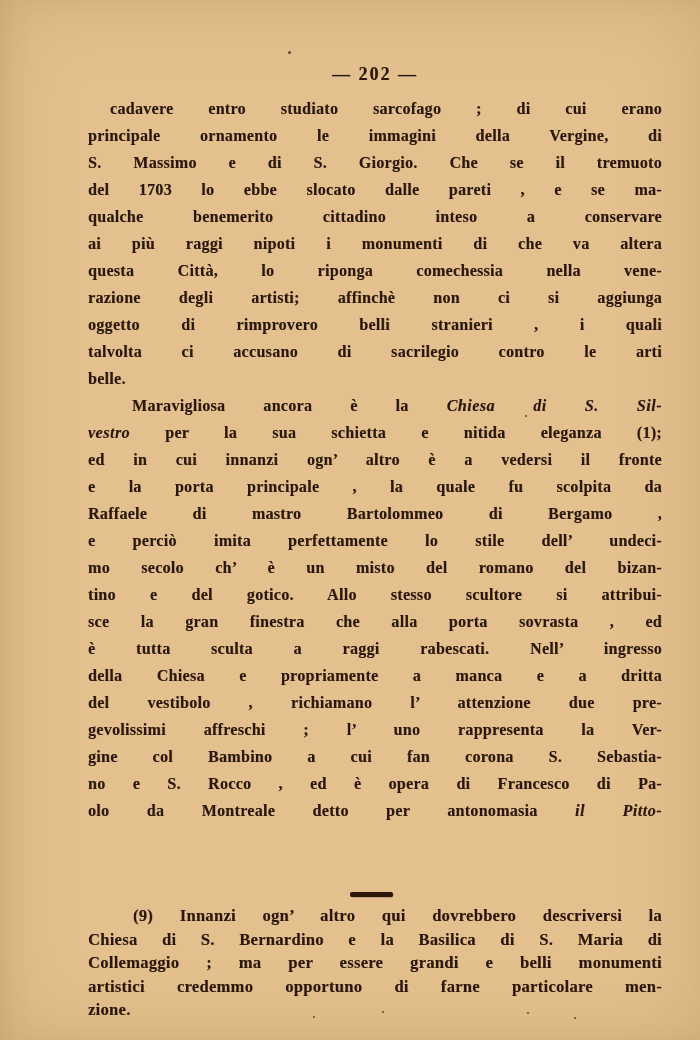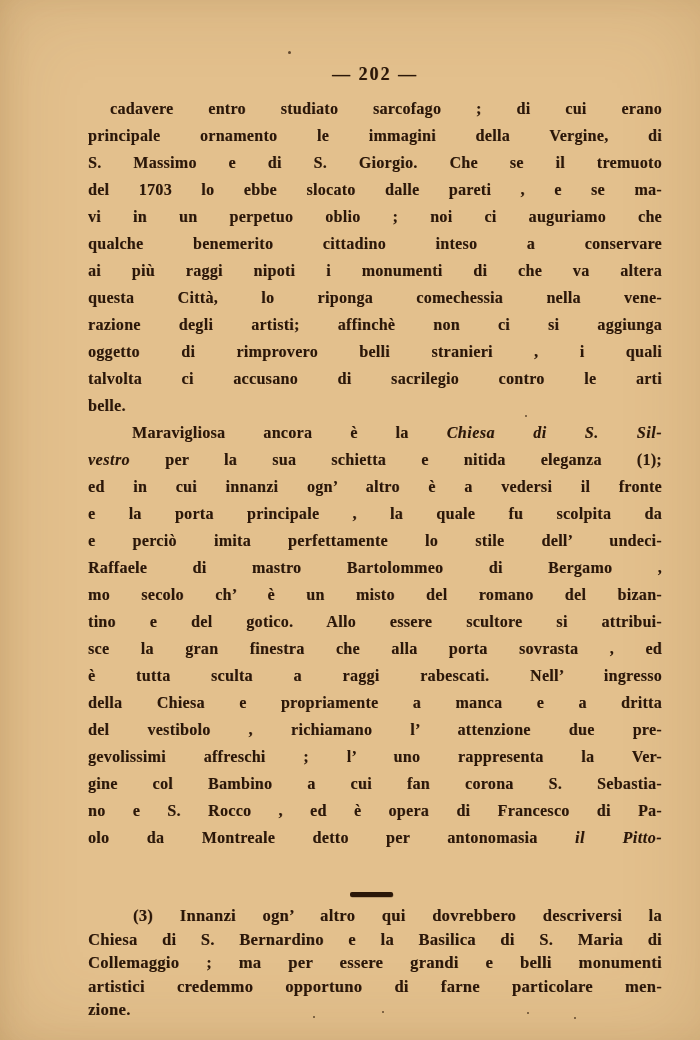--- a/index.html
+++ b/index.html
@@ -82,50 +82,49 @@
 <body>
 
 <div class="page">
   <div class="pageno">— 202 —</div>
 
   <div class="bodytext" id="bodytext">
       <div class="tline" style="text-indent: 22px;"><span>cadavere entro studiato sarcofago ; di cui erano</span></div>
       <div class="tline"><span>principale ornamento le immagini della Vergine, di</span></div>
       <div class="tline"><span>S. Massimo e di S. Giorgio. Che se il tremuoto</span></div>
       <div class="tline"><span>del 1703 lo ebbe slocato dalle pareti , e se ma-</span></div>
-      <div class="tline"><span>vi in un perpetuo oblio ; noi ci auguriamo che</span></div>
       <div class="tline"><span>qualche benemerito cittadino inteso a conservare</span></div>
       <div class="tline"><span>ai più raggi nipoti i monumenti di che va altera</span></div>
       <div class="tline"><span>questa Città, lo riponga comechessia nella vene-</span></div>
       <div class="tline"><span>razione degli artisti; affinchè non ci si aggiunga</span></div>
       <div class="tline"><span>oggetto di rimprovero belli stranieri , i quali</span></div>
       <div class="tline"><span>talvolta ci accusano di sacrilegio contro le arti</span></div>
       <div class="tline endline"><span>belle.</span></div>
       <div class="tline" style="text-indent: 44px;"><span>Maravigliosa ancora è la </span><i>Chiesa di S. Sil-</i></div>
       <div class="tline"><i>vestro</i><span> per la sua schietta e nitida eleganza (1);</span></div>
       <div class="tline"><span>ed in cui innanzi ogn’ altro è a vedersi il fronte</span></div>
       <div class="tline"><span>e la porta principale , la quale fu scolpita da</span></div>
+      <div class="tline"><span>Raffaele di mastro Bartolommeo di Bergamo ,</span></div>
       <div class="tline"><span>e perciò imita perfettamente lo stile dell’ undeci-</span></div>
-      <div class="tline"><span>Raffaele di mastro Bartolommeo di Bergamo ,</span></div>
       <div class="tline"><span>mo secolo ch’ è un misto del romano del bizan-</span></div>
-      <div class="tline"><span>tino e del gotico. Allo essere scultore si attribui-</span></div>
+      <div class="tline"><span>tino e del gotico. Allo stesso scultore si attribui-</span></div>
       <div class="tline"><span>sce la gran finestra che alla porta sovrasta , ed</span></div>
       <div class="tline"><span>è tutta sculta a raggi rabescati. Nell’ ingresso</span></div>
       <div class="tline"><span>della Chiesa e propriamente a manca e a dritta</span></div>
       <div class="tline"><span>del vestibolo , richiamano l’ attenzione due pre-</span></div>
       <div class="tline"><span>gevolissimi affreschi ; l’ uno rappresenta la Ver-</span></div>
       <div class="tline"><span>gine col Bambino a cui fan corona S. Sebastia-</span></div>
       <div class="tline"><span>no e S. Rocco , ed è opera di Francesco di Pa-</span></div>
       <div class="tline"><span>olo da Montreale detto per antonomasia </span><i>il Pitto-</i></div>
     </div>
 
   <div class="frule"></div>
 
   <div class="footnote" id="footnote">
-      <div class="tline" style="text-indent: 45px;"><span>(3) Innanzi ogn’ altro qui dovrebbero descriversi la</span></div>
+      <div class="tline" style="text-indent: 45px;"><span>(9) Innanzi ogn’ altro qui dovrebbero descriversi la</span></div>
       <div class="tline"><span>Chiesa di S. Bernardino e la Basilica di S. Maria di</span></div>
       <div class="tline"><span>Collemaggio ; ma per essere grandi e belli monumenti</span></div>
       <div class="tline"><span>artistici credemmo opportuno di farne particolare men-</span></div>
       <div class="tline endline"><span>zione.</span></div>
     </div>
 <div class="speck" style="left: 288px; top: 51px; width: 3px; height: 3px;"></div>
     <div class="speck" style="left: 525px; top: 415px; width: 2px; height: 2px;"></div>
     <div class="speck" style="left: 313px; top: 1016px; width: 2px; height: 2px;"></div>
     <div class="speck" style="left: 382px; top: 1011px; width: 2px; height: 2px;"></div>
     <div class="speck" style="left: 527px; top: 1012px; width: 2px; height: 2px;"></div>

